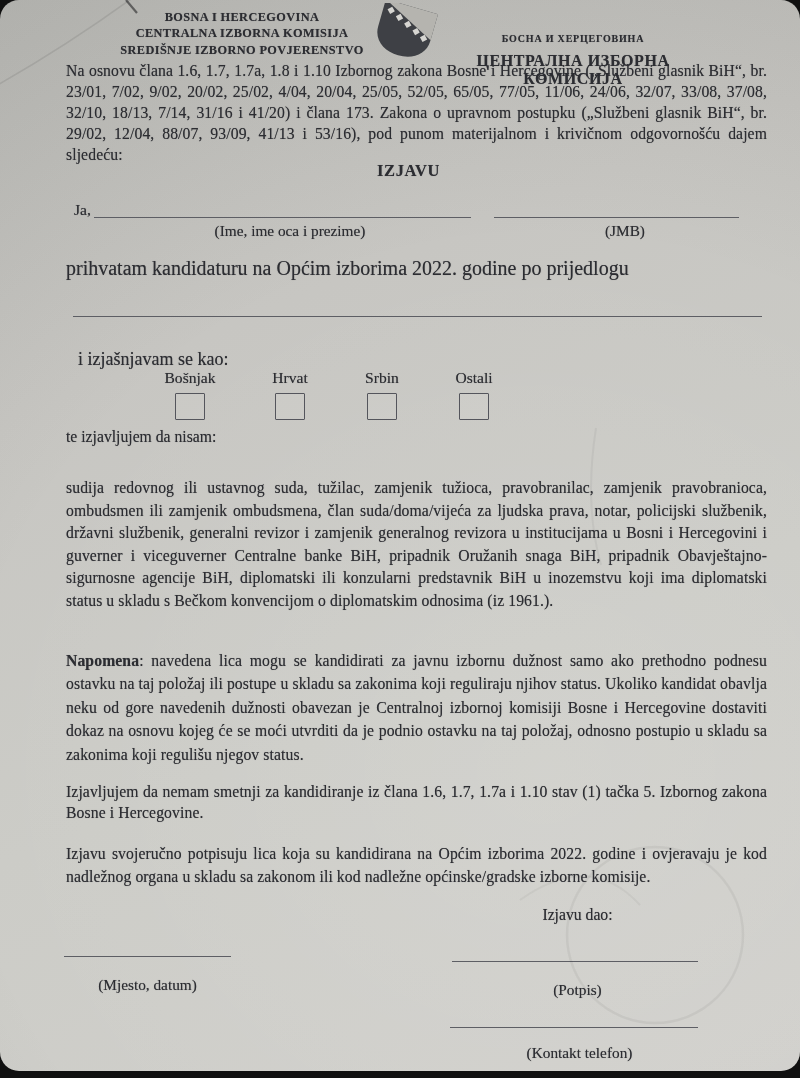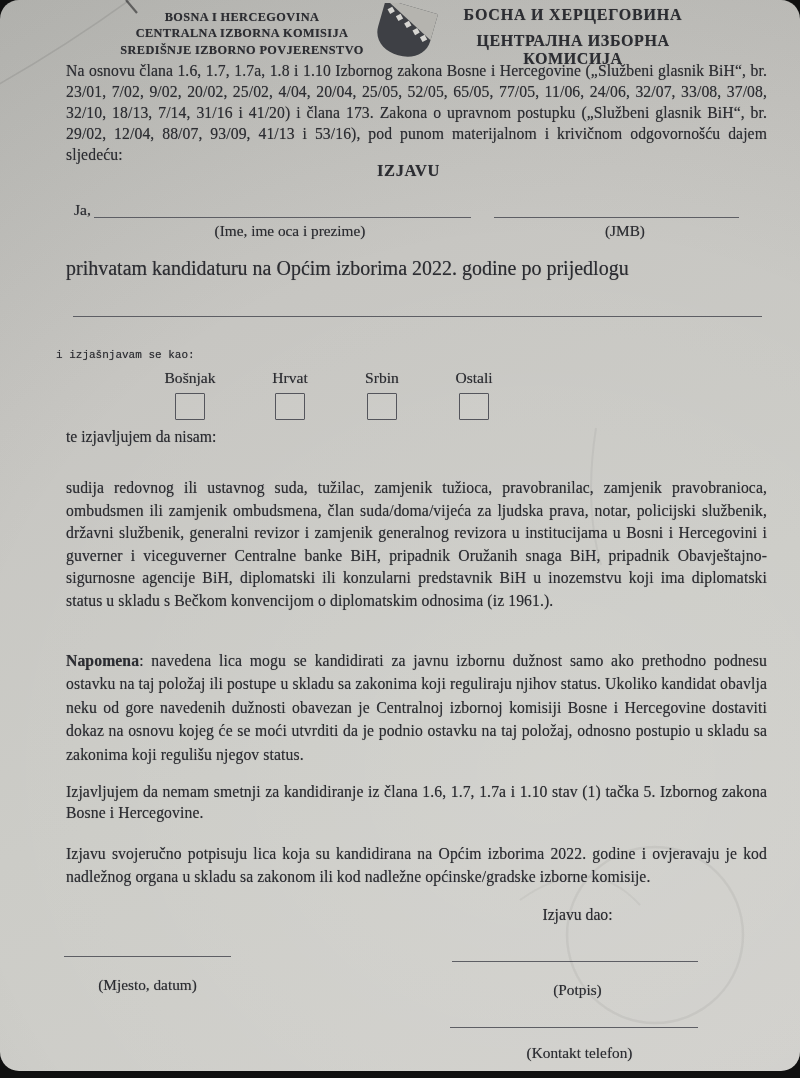--- a/index.html
+++ b/index.html
@@ -14,21 +14,21 @@
     border-radius: 19px;
   }
   .ink { color:#2c2d32; text-shadow:0 0 0.7px rgba(44,45,50,0.55); }
 
   .abs { position:absolute; }
   .para { font-size:15.7px; line-height:21px; text-align:justify; letter-spacing:0.1px; }
 
   .hdr-left { left:103px; top:9px; width:278px; text-align:center;
               font-weight:bold; font-size:12.3px; line-height:16.4px; letter-spacing:0.4px; }
   .hdr-right { left:438px; top:6px; width:270px; text-align:center; font-weight:bold; }
-  .hdr-right .l1 { font-size:16px; letter-spacing:0.8px; }
+  .hdr-right .l1 { font-size:10px; letter-spacing:0.8px;margin-top:27px; }
   .hdr-right .l2 { font-size:16px; letter-spacing:0.6px; margin-top:8px; }
 
   .logo { left:372px; top:3px; width:66px; height:56px; }
 
   .doc-title { left:66px; top:161px; width:685px; text-align:center;
                font-weight:bold; font-size:16.5px; letter-spacing:0.6px; }
 
   .fill-line { border-bottom:1.4px solid #5d5e64; height:17px; }
   .small-label { font-size:15.3px; text-align:center; }
 
@@ -78,21 +78,21 @@
   <span class="abs ink" style="left:74px; top:201px; font-size:15.6px;">Ja,</span>
   <div class="abs fill-line" style="left:94px; top:201px; width:377px;"></div>
   <div class="abs fill-line" style="left:494px; top:201px; width:245px;"></div>
   <div class="abs small-label ink" style="left:160px; top:222px; width:260px;">(Ime, ime oca i prezime)</div>
   <div class="abs small-label ink" style="left:555px; top:222px; width:140px;">(JMB)</div>
 
   <div class="abs ink" style="left:66px; top:257px; font-size:20px;">prihvatam kandidaturu na Općim izborima 2022. godine po prijedlogu</div>
 
   <div class="abs fill-line" style="left:73px; top:300px; width:689px;"></div>
 
-  <div class="abs ink" style="left:56px; top:349px; font-size:11px;font-family:Liberation Mono, monospace;">i izjašnjavam se kao:</div>
+  <div class="abs ink" style="left:78px; top:349px; font-size:18px;">i izjašnjavam se kao:</div>
 
   <div class="opt-col ink" style="left:144px; top:369px;">
     <div class="opt-label">Bošnjak</div>
     <div class="opt-box"></div>
   </div>
   <div class="opt-col ink" style="left:244px; top:369px;">
     <div class="opt-label">Hrvat</div>
     <div class="opt-box"></div>
   </div>
   <div class="opt-col ink" style="left:336px; top:369px;">

